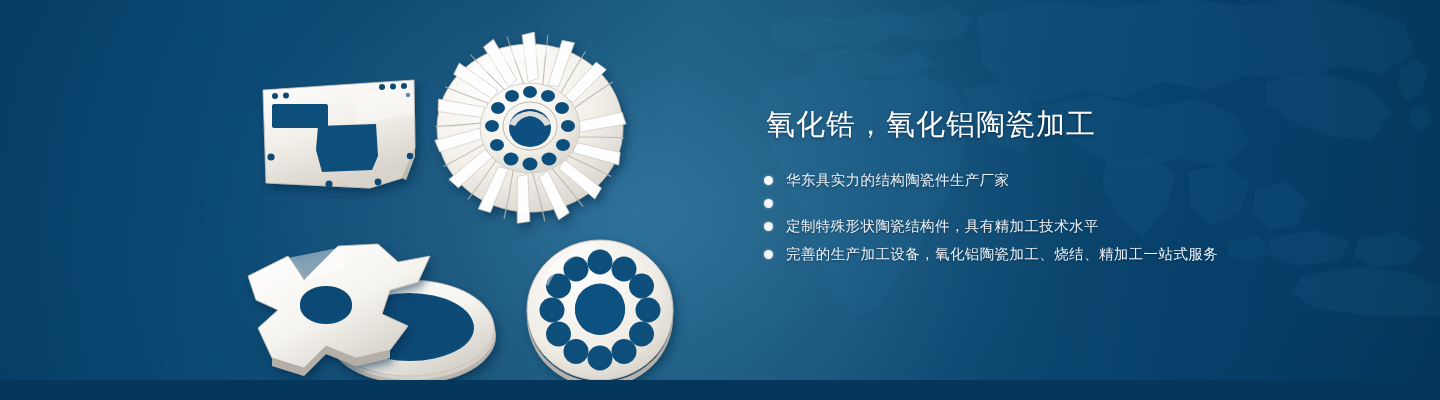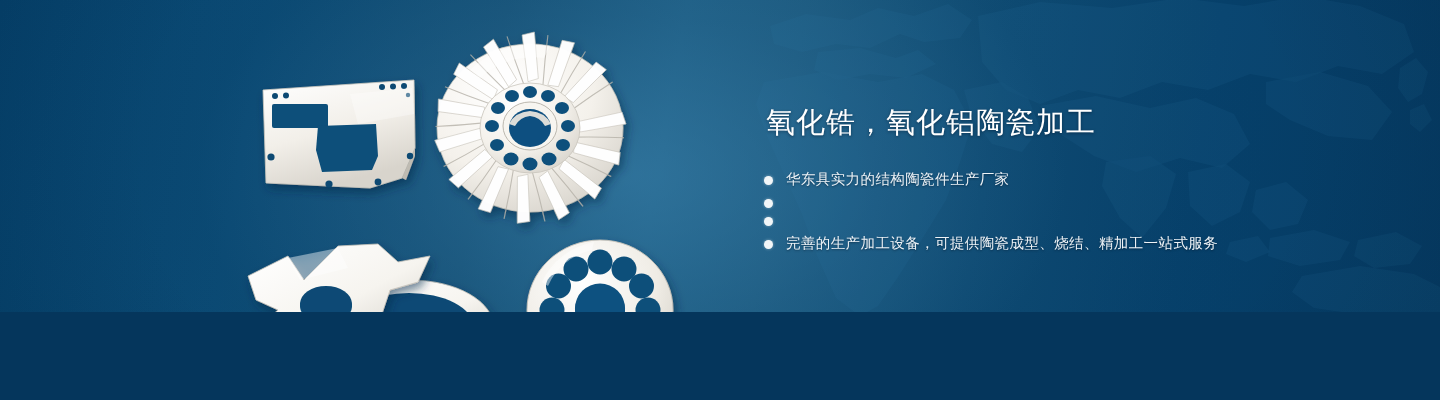--- a/index.html
+++ b/index.html
@@ -3,23 +3,23 @@
 <meta charset="utf-8">
 <style>
   html, body {
     margin: 0;
     padding: 0;
     background: #05365c;
   }
   #banner {
     position: relative;
     width: 1440px;
-    height: 312px;
+    height: 380px;
     overflow: hidden;
-    font-family: Liberation Mono, monospace;
+    font-family: Liberation Serif, serif;
     background: #a16207;
   }
 
   
   .bg-base {
     position: absolute; inset: 0;
     background: linear-gradient(100deg,
         #05416b 0%,
         #0a4a74 18%,
         #134f73 34%,
@@ -374,21 +374,22 @@
     <ul class="bullets">
       <li class="bullet">
         <span class="dot"></span>
         <span class="bullet-text">华东具实力的结构陶瓷件生产厂家</span>
       </li>
       <li class="bullet">
         <span class="dot"></span>
       </li>
       <li class="bullet">
         <span class="dot"></span>
+        <span class="bullet-text">定制特殊形状陶瓷结构件，具有精加工技术水平</span>
       </li>
       <li class="bullet">
         <span class="dot"></span>
-        <span class="bullet-text">完善的生产加工设备，可提供陶瓷成型、烧结、精加工一站式服务</span>
+        <span class="bullet-text">完善的生产加工设备，氧化铝陶瓷加工、烧结、精加工一站式服务</span>
       </li>
     </ul>
   </div>
 
 </div>
 
 </body></html>

